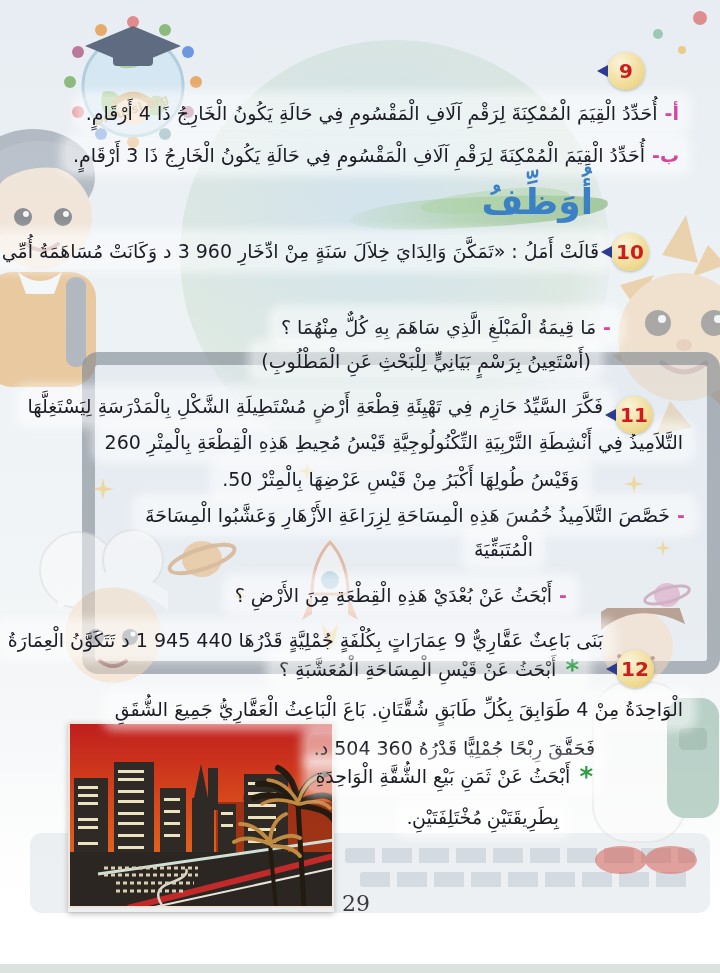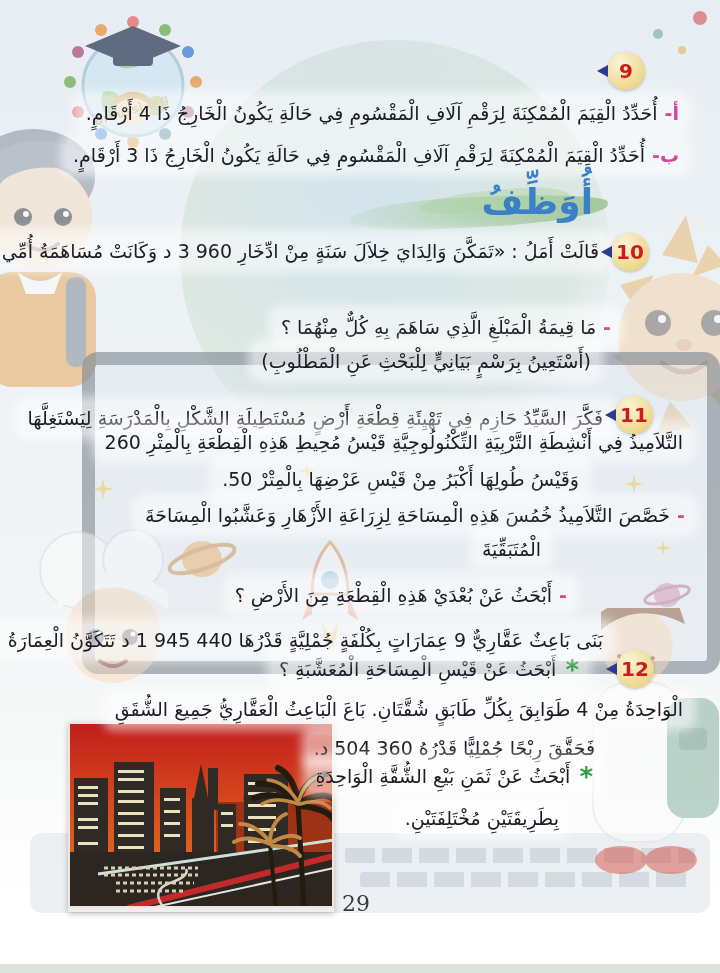--- a/index.html
+++ b/index.html
@@ -217,44 +217,44 @@
   </div>
   <div class="tline" style="right:114px;top:235px;">قَالَتْ أَمَلُ : «تَمَكَّنَ وَالِدَايَ خِلاَلَ سَنَةٍ مِنْ ادِّخَارِ ⁦3 960⁩ د وَكَانَتْ مُسَاهَمَةُ أُمِّي</div>
   <div class="tline" style="right:102px;top:311px;">
     <span class="pmark">-</span><span>مَا قِيمَةُ الْمَبْلَغِ الَّذِي سَاهَمَ بِهِ كُلٌّ مِنْهُمَا ؟</span>
   </div>
   <div class="tline" style="right:122px;top:345px;">(أَسْتَعِينُ بِرَسْمٍ بَيَانِيٍّ لِلْبَحْثِ عَنِ الْمَطْلُوبِ)</div>
 
   <div class="badge" style="left:615px;top:384px;margin-top:12px;">
     <span>11</span>
   </div>
-  <div class="tline" style="right:110px;top:402px;">فَكَّرَ السَّيِّدُ حَازِم فِي تَهْيِئَةِ قِطْعَةِ أَرْضٍ مُسْتَطِيلَةِ الشَّكْلِ بِالْمَدْرَسَةِ لِيَسْتَغِلَّهَا</div>
+  <div class="tline" style="right:110px;top:390px;">فَكَّرَ السَّيِّدُ حَازِم فِي تَهْيِئَةِ قِطْعَةِ أَرْضٍ مُسْتَطِيلَةِ الشَّكْلِ بِالْمَدْرَسَةِ لِيَسْتَغِلَّهَا</div>
   <div class="tline" style="right:30px;top:426px;">التَّلاَمِيذُ فِي أَنْشِطَةِ التَّرْبِيَةِ التِّكْنُولُوجِيَّةِ قَيْسُ مُحِيطِ هَذِهِ الْقِطْعَةِ بِالْمِتْرِ 260</div>
   <div class="tline" style="right:134px;top:463px;">وَقَيْسُ طُولِهَا أَكْبَرُ مِنْ قَيْسِ عَرْضِهَا بِالْمِتْرْ 50.</div>
   <div class="tline" style="right:28px;top:499px;">
     <span class="pmark">-</span><span>خَصَّصَ التَّلاَمِيذُ خُمُسَ هَذِهِ الْمِسَاحَةِ لِزِرَاعَةِ الأَزْهَارِ وَعَشَّبُوا الْمِسَاحَةَ</span>
   </div>
-  <div class="tline" style="right:172px;top:533px;text-align:center;">الْمُتَبَقِّيَةَ</div>
+  <div class="tline" style="right:180px;top:533px;text-align:center;">الْمُتَبَقِّيَةَ</div>
   <div class="tline" style="right:146px;top:579px;">
     <span class="pmark">-</span><span>أَبْحَثُ عَنْ بُعْدَيْ هَذِهِ الْقِطْعَةِ مِنَ الأَرْضِ ؟</span>
   </div>
   <div class="tline" style="right:134px;top:617px;margin-top:36px;">
     <span class="star">*</span><span>أَبْحَثُ عَنْ قَيْسِ الْمِسَاحَةِ الْمُعَشَّبَةِ ؟</span>
   </div>
 
   <div class="badge" style="left:616px;top:650px;text-align:right;">
     <span>12</span>
   </div>
   <div class="tline" style="right:110px;top:624px;">بَنَى بَاعِثٌ عَقَّارِيٌّ 9 عِمَارَاتٍ بِكُلْفَةٍ جُمْلِيَّةٍ قَدْرُهَا ⁦1 945 440⁩ د تَتَكَوَّنُ الْعِمَارَةُ</div>
   <div class="tline" style="right:30px;top:693px;">الْوَاحِدَةُ مِنْ 4 طَوَابِقَ بِكُلِّ طَابَقٍ شُقَّتَانِ. بَاعَ الْبَاعِثُ الْعَقَّارِيُّ جَمِيعَ الشُّقَقِ</div>
   <div class="tline" style="right:118px;top:732px;">فَحَقَّقَ رِبْحًا جُمْلِيًّا قَدْرُهُ ⁦504 360⁩ د.</div>
   <div class="tline" style="right:120px;top:760px;">
     <span class="star">*</span><span>أَبْحَثُ عَنْ ثَمَنِ بَيْعِ الشُّقَّةِ الْوَاحِدَةِ</span>
   </div>
-  <div class="tline" style="right:154px;top:802px;">بِطَرِيقَتَيْنِ مُخْتَلِفَتَيْنِ.</div>
+  <div class="tline" style="right:154px;top:802px;font-family:Liberation Serif, serif;">بِطَرِيقَتَيْنِ مُخْتَلِفَتَيْنِ.</div>
 
   <div class="decor" style="left:68px;top:722px;z-index:3;box-shadow:0 2px 6px rgba(0,0,0,.25);">
     <svg width="266" height="186" viewBox="0 0 266 186">
       <defs>
         <linearGradient id="sky" x1="0" y1="0" x2="0" y2="1">
           <stop offset="0" stop-color="#bf1d1d"></stop>
             <stop offset=".45" stop-color="#d84a1c"></stop>
           <stop offset=".78" stop-color="#e2681f"></stop>
             <stop offset="1" stop-color="#e87e28"></stop>
         </linearGradient>

